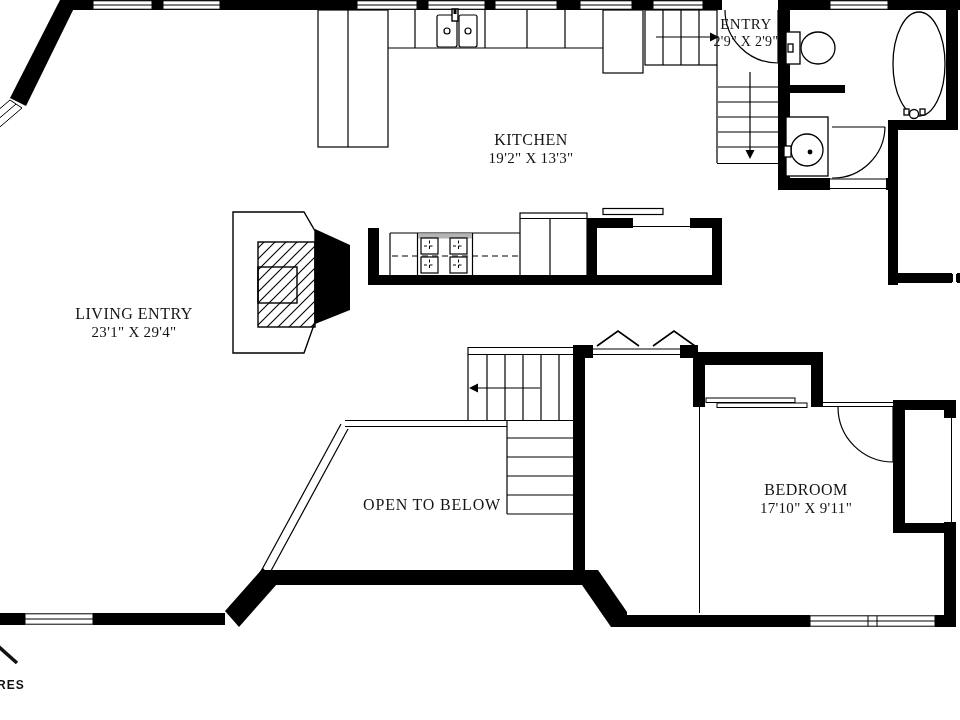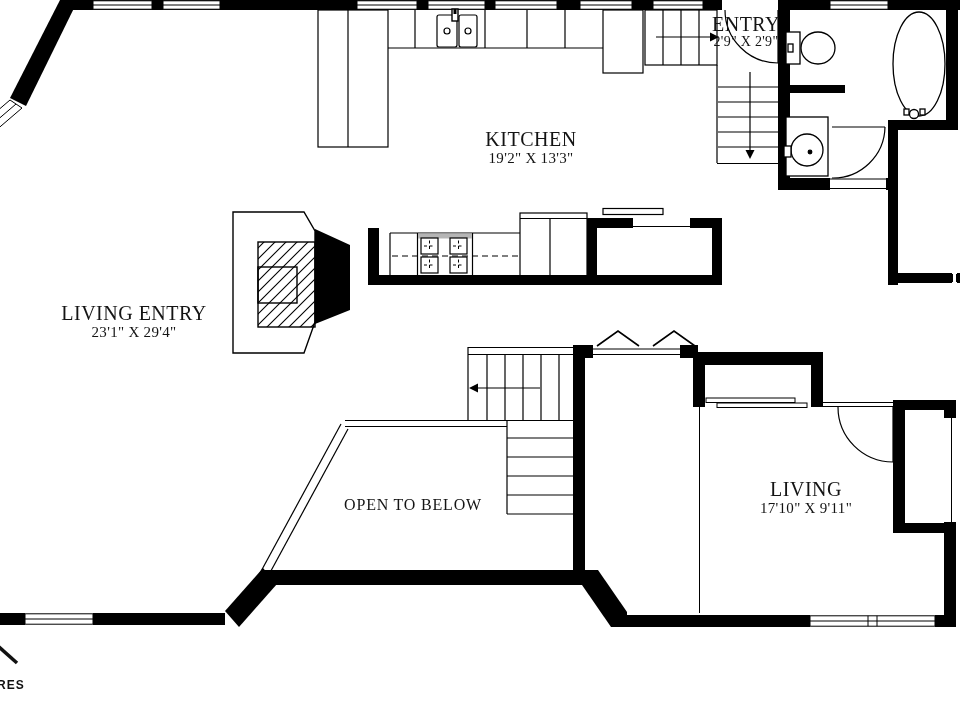--- a/index.html
+++ b/index.html
@@ -1,22 +1,22 @@
 <!DOCTYPE html>
 <html><head>
 <meta charset="utf-8">
 <style>
   html,body{margin:0;padding:0;background:#fff;}
   .plan{position:relative;width:960px;height:720px;background:#fff;overflow:hidden;
         font-family:"Liberation Serif","DejaVu Serif",serif;color:#141414;}
   .plan svg{position:absolute;left:0;top:0;}
   .label{position:absolute;transform:translate(-50%,-50%);text-align:center;white-space:nowrap;}
-  .rname{font-size:20px;letter-spacing:.5px;line-height:19px;}
+  .rname{font-size:16px;letter-spacing:.5px;line-height:19px;}
   .rdims{font-size:15px;letter-spacing:.3px;line-height:18px;}
-  .label-entry .rname{font-size:20px;line-height:17px;}
+  .label-entry .rname{font-size:15px;line-height:17px;}
   .label-entry .rdims{font-size:14px;line-height:17px;}
   .label-open .rname{font-size:16px;letter-spacing:.8px;}
   .logo{position:absolute;left:0;top:640px;width:60px;height:70px;text-align:center;}
   .logo-text{position:absolute;left:-3px;top:38px;font-family:"Liberation Sans","DejaVu Sans",sans-serif;
              font-size:12px;font-weight:bold;letter-spacing:1px;color:#111;}
 </style>
 </head>
 <body>
 
 <div class="plan">
@@ -283,25 +283,25 @@
     <div class="rdims">23'1" X 29'4"</div>
   </div>
   <div class="label" style="left:531px;top:148px">
     <div class="rname">KITCHEN</div>
     <div class="rdims">19'2" X 13'3"</div>
   </div>
   <div class="label label-entry" style="left:746px;top:33px">
     <div class="rname">ENTRY</div>
     <div class="rdims">2'9" X 2'9"</div>
   </div>
-  <div class="label label-open" style="left:413px;top:504px">
+  <div class="label label-open" style="left:432px;top:504px">
     <div class="rname">OPEN TO BELOW</div>
   </div>
   <div class="label" style="left:806px;top:498px">
-    <div class="rname">LIVING</div>
+    <div class="rname">BEDROOM</div>
     <div class="rdims">17'10" X 9'11"</div>
   </div>
 
   <div class="logo">
     <svg width="60" height="70">
       <line x1="-2" y1="6" x2="17" y2="23" stroke="#111" stroke-width="3.5"></line>
     </svg>
     <span class="logo-text">RES</span>
   </div>
 </div>

